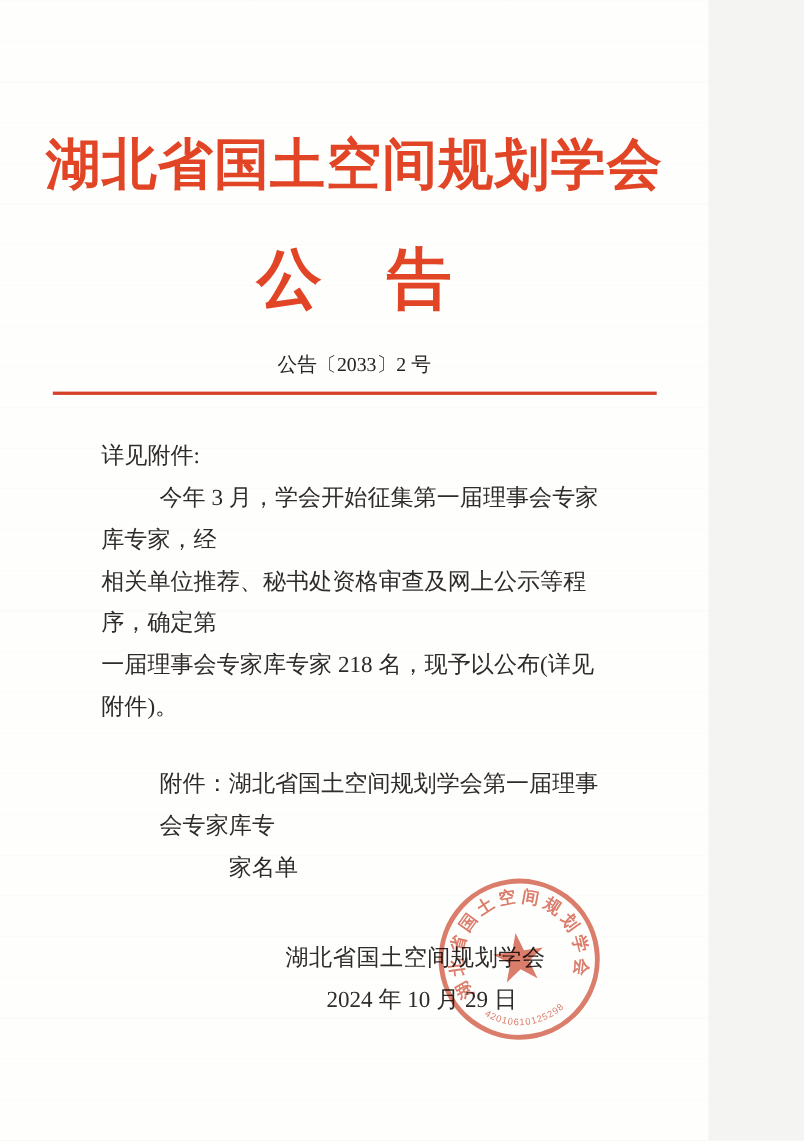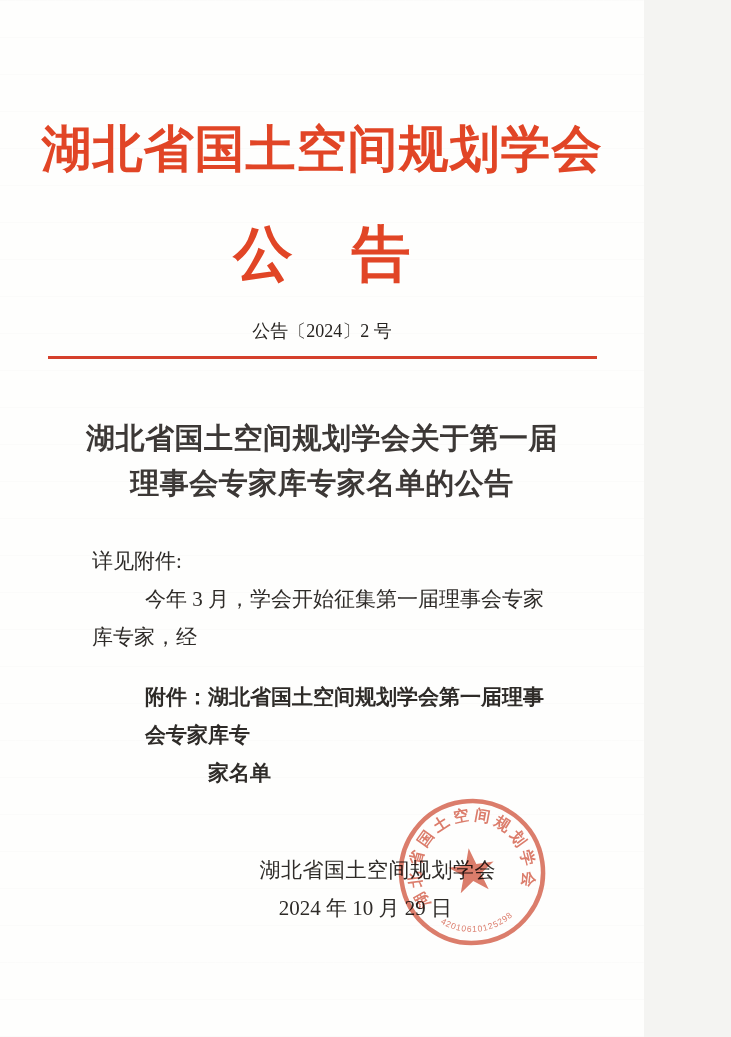--- a/index.html
+++ b/index.html
@@ -57,33 +57,33 @@
     color:#3c3836;
     letter-spacing:0.5px;
   }
   .body-block{
     margin:36px 93px 0 92px;
     font-size:21px;
     line-height:38px;
     color:#2e2b28;
   }
   .para-indent{ text-indent:53px; }
-  .attachment-block{ margin-top:22px;font-weight:bold; }
+  .attachment-block{ margin-top:32px; }
   .attachment-line-1{ margin-left:53px; }
   .attachment-line-2{ margin-left:116px; }
   .signature{
     position:absolute;
     top:856px; right:148px;
     font-size:21px; line-height:28px;
     color:#2e2b28;
     letter-spacing:0.5px;
   }
   .date{
     position:absolute;
-    top:894px; right:192px;
+    top:894px; right:174px;
     font-size:21px; line-height:28px;
     color:#2e2b28;
   }
   .seal{
     position:absolute;
     left:394px; top:794px;
     width:156px; height:156px;
     opacity:0.72;
     mix-blend-mode:multiply;
     pointer-events:none;
@@ -91,32 +91,30 @@
 </style>
 </head>
 <body>
 
 <div class="page">
 
   <div class="org-title">湖北省国土空间规划学会</div>
 
   <div class="announcement-heading">公　告</div>
 
-  <div class="doc-number">公告〔2024〕2 号</div>
+  <div class="doc-number">公告〔2033〕2 号</div>
 
   <div class="red-divider"></div>
 
-  <div class="doc-title">
-    <div>湖北省国土空间规划学会关于第一届</div>
-    <div>理事会专家库专家名单的公告</div>
-  </div>
 
   <div class="body-block">
     <div>详见附件:</div>
     <div class="para-indent">今年 3 月，学会开始征集第一届理事会专家库专家，经</div>
+    <div>相关单位推荐、秘书处资格审查及网上公示等程序，确定第</div>
+    <div>一届理事会专家库专家 218 名，现予以公布(详见附件)。</div>
 
     <div class="attachment-block">
       <div class="attachment-line-1">附件：湖北省国土空间规划学会第一届理事会专家库专</div>
       <div class="attachment-line-2">家名单</div>
     </div>
   </div>
 
   <div class="signature">湖北省国土空间规划学会</div>
 
   <div class="date">2024 年 10 月 29 日</div>

